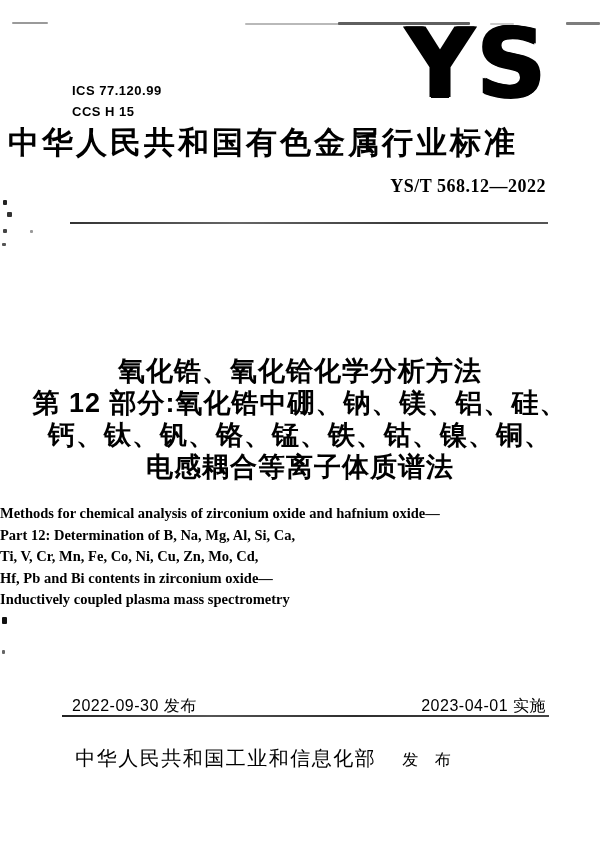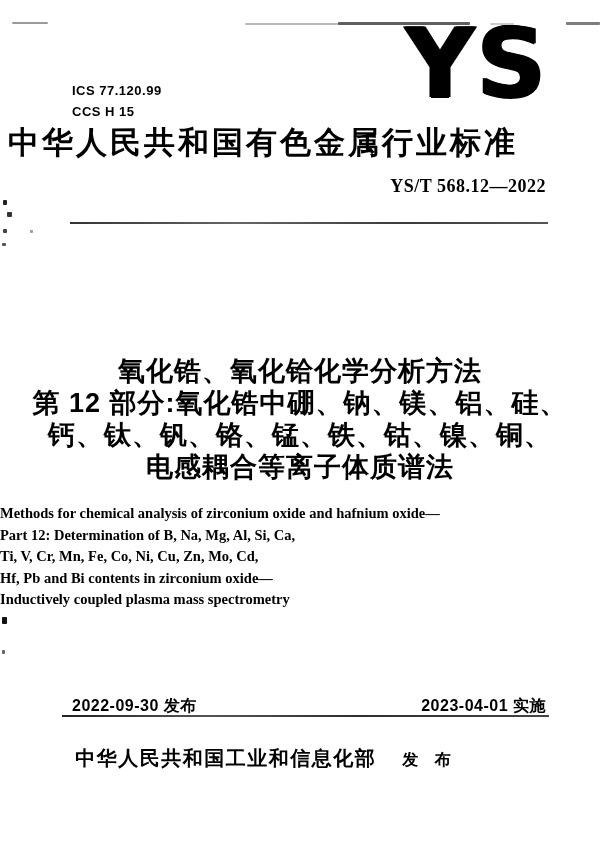--- a/index.html
+++ b/index.html
@@ -63,30 +63,30 @@
   }
   .title-en {
     position: absolute; left: 0; top: 503px; width: 600px;
     text-align: left;
     font-family: "Liberation Serif", serif;
     font-size: 14.5px; font-weight: bold; line-height: 21.5px;
   }
   .dates-row {
     position: absolute; left: 72px; right: 54px; top: 696px;
     display: flex; justify-content: space-between;
-    font-size: 16px; font-weight: bold; letter-spacing: 0.5px;
+    font-size: 16px; font-weight: normal; letter-spacing: 0.5px;
     white-space: nowrap;
   }
   .footer-rule {
     position: absolute; left: 62px; top: 715px; width: 487px; height: 2px;
     background: linear-gradient(90deg, #222 0%, #555 30%, #2e2e2e 60%, #444 100%);
   }
   .publisher {
     position: absolute; left: 0; top: 745px; width: 532px;
-    text-align: center; font-weight: bold; white-space: nowrap;
+    text-align: center; font-weight: normal; white-space: nowrap;
   }
   .publisher .pub-name { font-size: 20px; letter-spacing: 1.5px; }
   .publisher .pub-action { font-size: 16px; letter-spacing: 6px; margin-left: 26px; }
 </style>
 </head>
 <body>
 
 <div class="page">
 
   <div class="artifact a1"></div>

